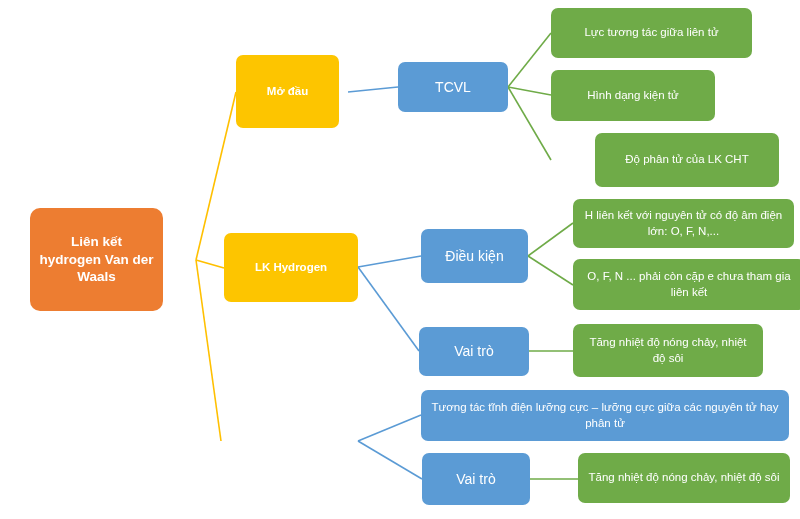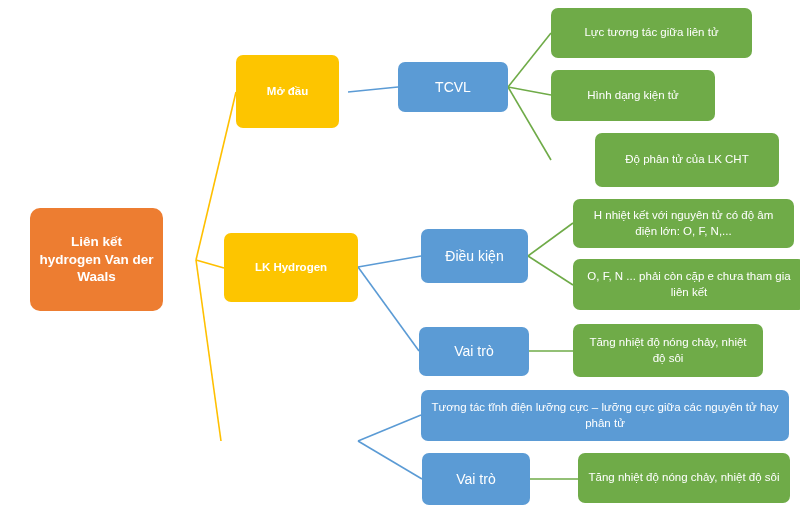--- a/index.html
+++ b/index.html
@@ -130,21 +130,21 @@
 
   <div class="node node-green" style="left:551px; top:70px; width:164px; height:51px;">
     <span>Hình dạng kiện tử</span>
   </div>
 
   <div class="node node-green" style="left:551px; top:133px; width:184px; height:54px;margin-left:44px;">
     <span>Độ phân tử của LK CHT</span>
   </div>
 
   <div class="node node-green node-wide" style="left:573px; top:199px; width:221px; height:49px;">
-    <span>H nhiệt kết với nguyên tử có độ âm điện lớn: O, F, N,...</span>
+    <span>H liên kết với nguyên tử có độ âm điện lớn: O, F, N,...</span>
   </div>
 
   <div class="node node-green node-wide" style="left:573px; top:259px; width:232px; height:51px;">
     <span>O, F, N ... phải còn cặp e chưa tham gia liên kết</span>
   </div>
 
   <div class="node node-green" style="left:573px; top:324px; width:190px; height:53px;">
     <span>Tăng nhiệt độ nóng chảy, nhiệt độ sôi</span>
   </div>
 

